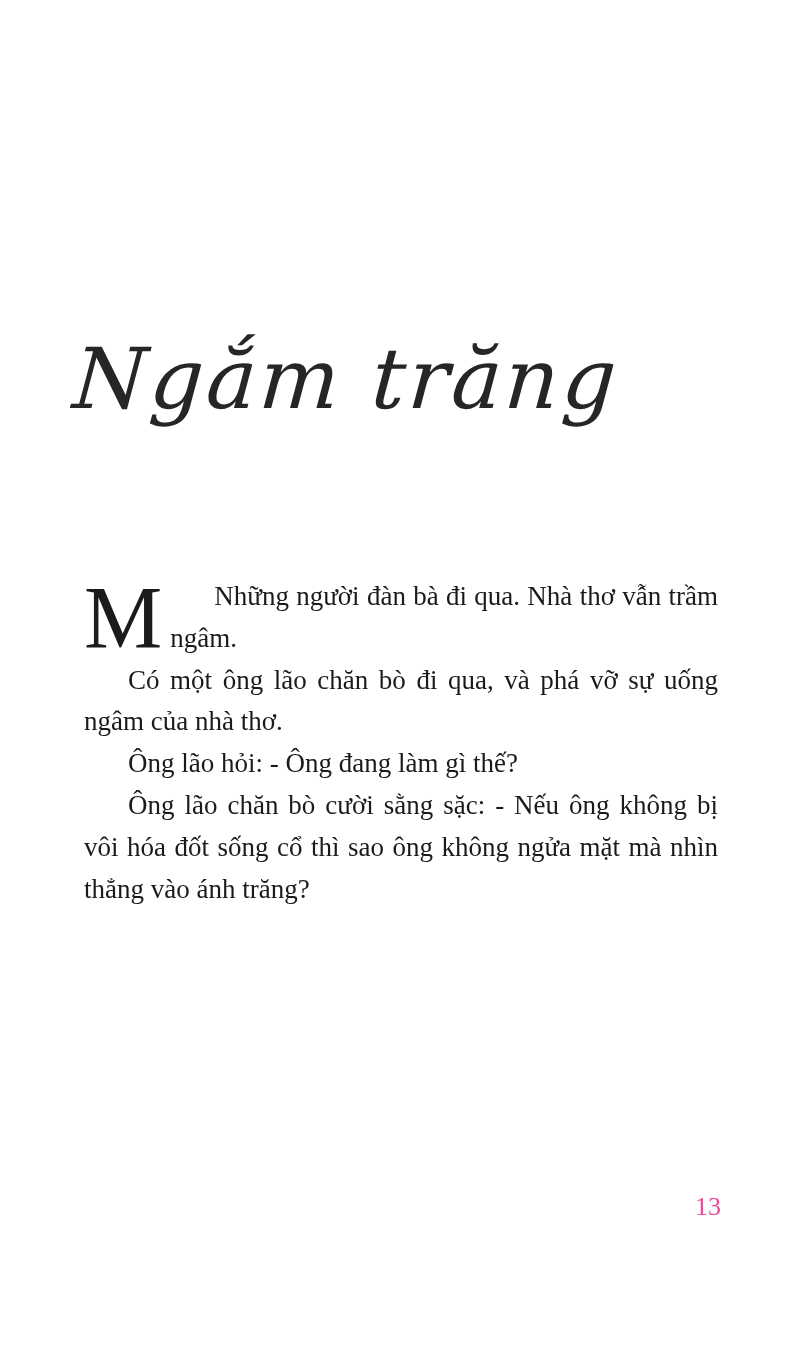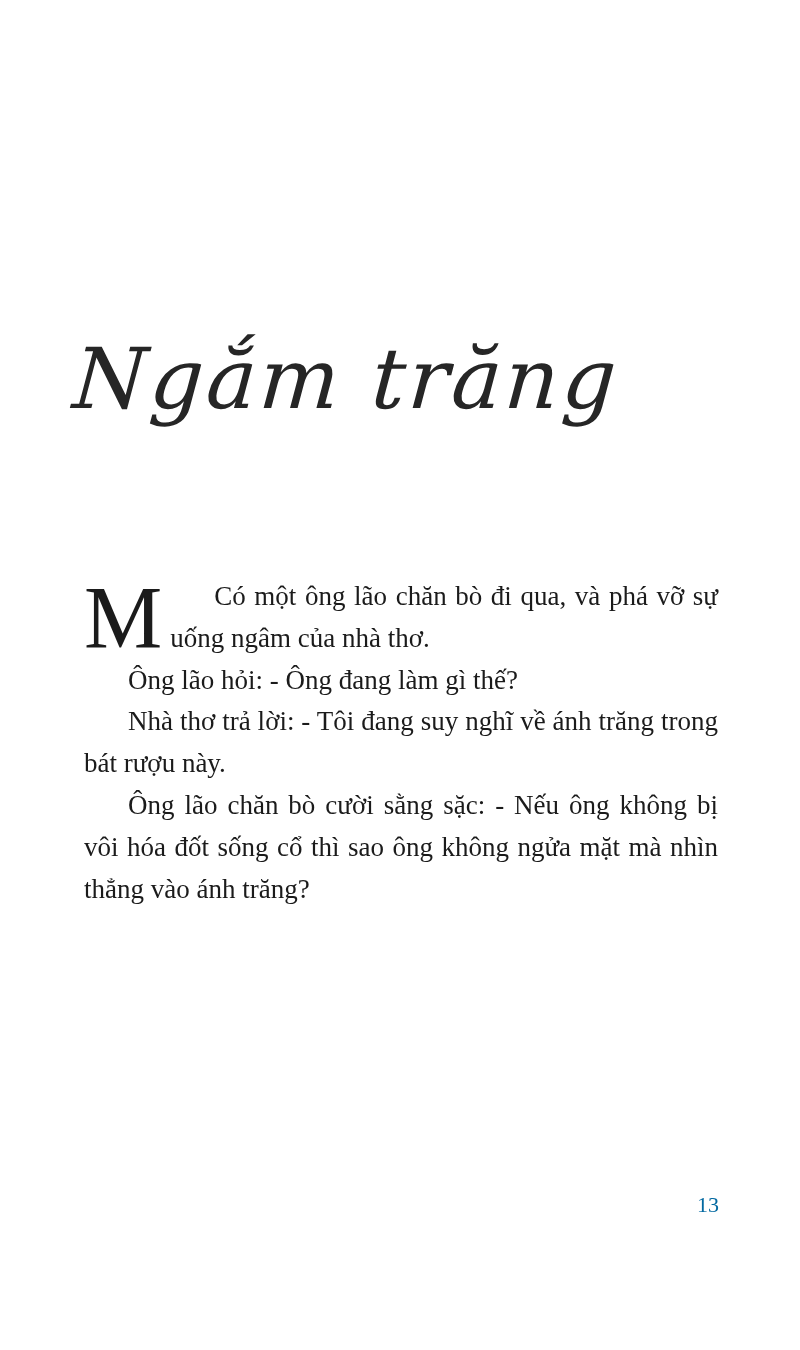--- a/index.html
+++ b/index.html
@@ -54,35 +54,35 @@
     padding: 6px 8px 0 0;
     color: #1b1b1b;
     font-family: "Liberation Serif", serif;
   }
   .page-number {
     position: absolute;
     left: 688px;
     top: 1192px;
     width: 40px;
     text-align: center;
-    font-size: 22px;
-    color: #0369a1;
+    font-size: 26px;
+    color: #ec4899;
     font-family: "Liberation Serif", serif;
   }
 </style>
 </head>
 <body>
 
 <div class="page">
 
   <div class="chapter-title">Ngắm trăng</div>
 
   <div class="story">
     <p class="opening"><span class="drop-cap">M</span></p>
+    <p>Những người đàn bà đi qua. Nhà thơ vẫn trầm ngâm.</p>
     <p>Có một ông lão chăn bò đi qua, và phá vỡ sự uống ngâm của nhà thơ.</p>
     <p>Ông lão hỏi: - Ông đang làm gì thế?</p>
-    <p>Nhà thơ trả lời: - Tôi đang suy nghĩ về ánh trăng trong bát rượu này.</p>
     <p>Ông lão chăn bò cười sằng sặc: - Nếu ông không bị vôi hóa đốt sống cổ thì sao ông không ngửa mặt mà nhìn thẳng vào ánh trăng?</p>
   </div>
 
   <div class="page-number">13</div>
 
 </div>
 
 </body></html>

